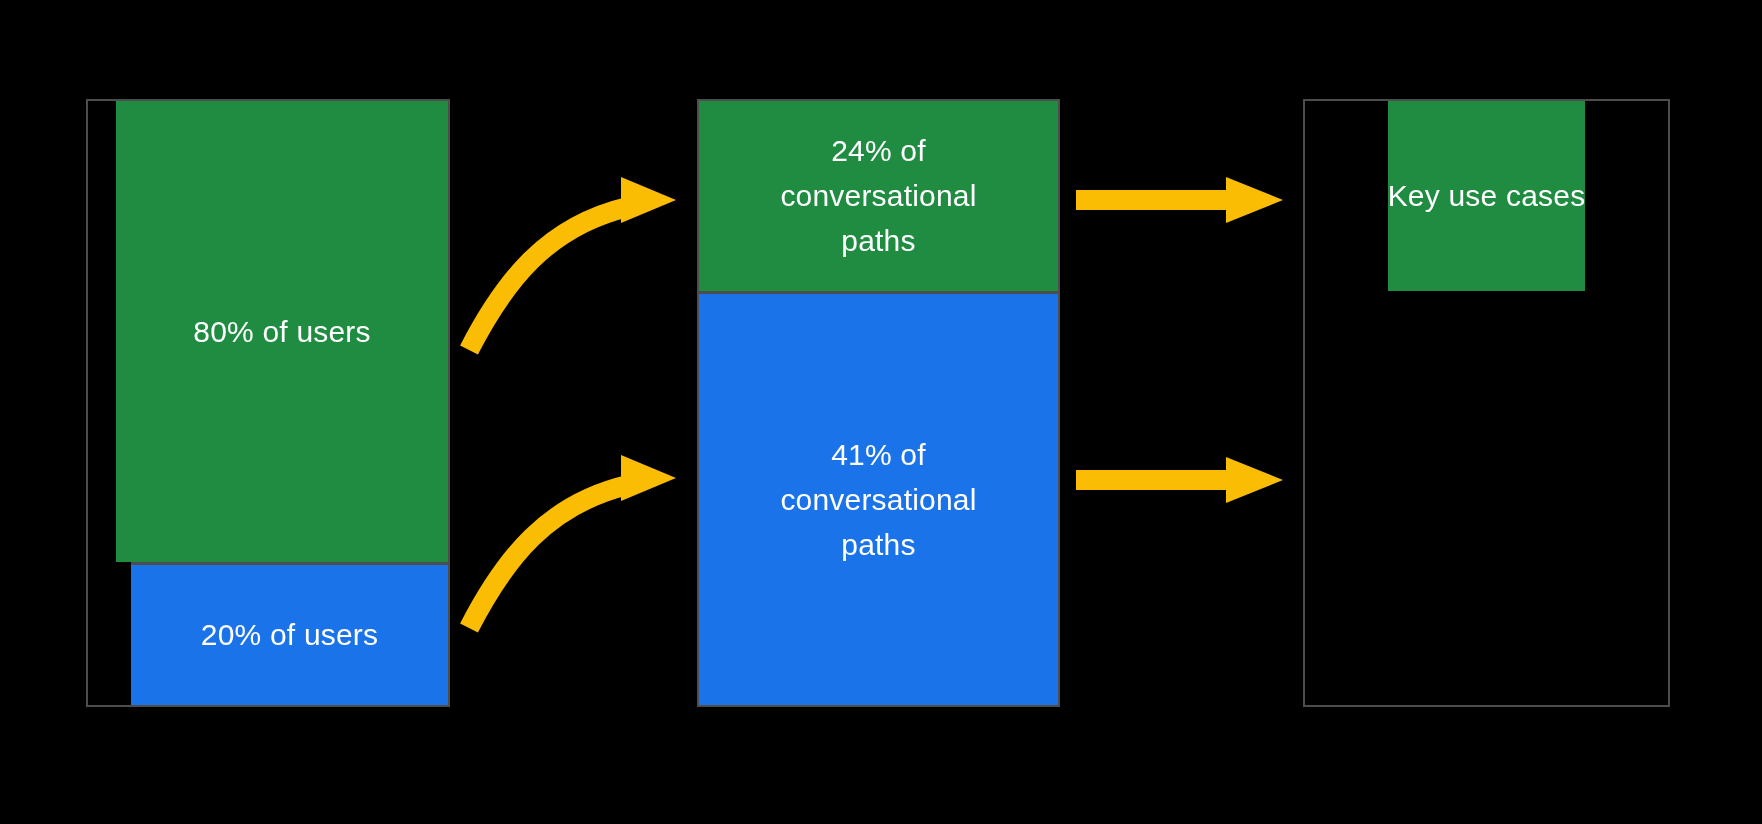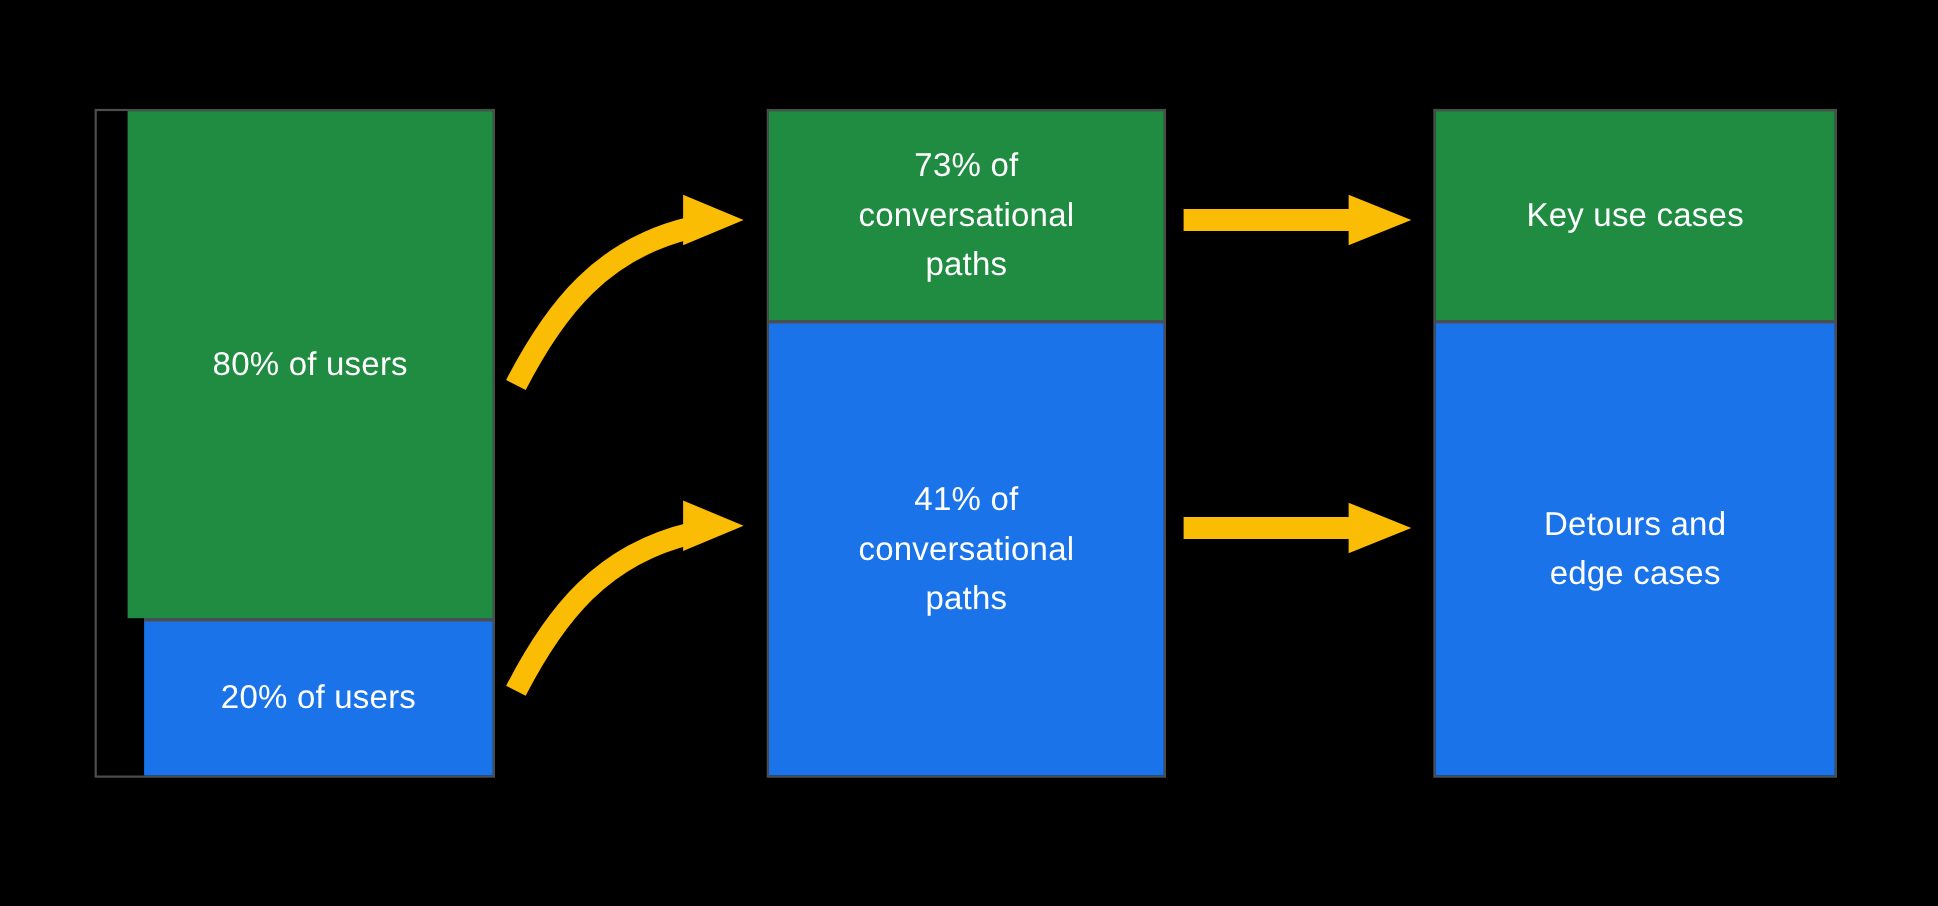--- a/index.html
+++ b/index.html
@@ -21,21 +21,21 @@
     position: absolute;
     top: 99px;
     height: 608px;
     border: 2px solid var(--border, #4d4d4d);
     box-sizing: border-box;
     display: flex;
     flex-direction: column;
   }
   .col-users  { left: 86px;   width: 364px; padding-left: 28px; }
   .col-paths  { left: 697px;  width: 363px; }
-  .col-cases  { left: 1303px; width: 367px; }
+  .col-cases  { left: 1303px; width: 367px; align-items: center; }
   .segment {
     display: flex;
     align-items: center;
     justify-content: center;
     box-sizing: border-box;
   }
   .segment + .segment {
     border-top: 3px solid var(--border, #4d4d4d);
   }
   .seg-green { background: var(--green, #1f8c41); }
@@ -76,38 +76,34 @@
     <div class="segment seg-green" style="height: 76.3%;">
       <div class="seg-label">80% of users</div>
     </div>
     <div class="segment seg-blue" style="height: 23.7%; margin-left: 15px;">
       <div class="seg-label">20% of users</div>
     </div>
   </div>
 
   <div class="column col-paths">
     <div class="segment seg-green" style="height: 31.4%;">
-      <div class="seg-label">73% of
+      <div class="seg-label">24% of
 conversational
 paths</div>
     </div>
     <div class="segment seg-blue" style="height: 68.6%;">
       <div class="seg-label">41% of
 conversational
 paths</div>
     </div>
   </div>
 
   <div class="column col-cases">
     <div class="segment seg-green" style="height: 31.4%;">
       <div class="seg-label">Key use cases</div>
-    </div>
-    <div class="segment seg-blue" style="height: 68.6%;">
-      <div class="seg-label">Detours and
-edge cases</div>
     </div>
   </div>
 
   <svg class="arrows-overlay" viewBox="0 0 1762 824">
     <g>
       <path class="arrow-stroke" d="M 469 350 C 505 280 548 226 628 207"></path>
       <polygon class="arrow-fill" points="621,177 676,200 621,223"></polygon>
     </g>
     <g>
       <path class="arrow-stroke" d="M 469 628 C 505 558 548 504 628 485"></path>

